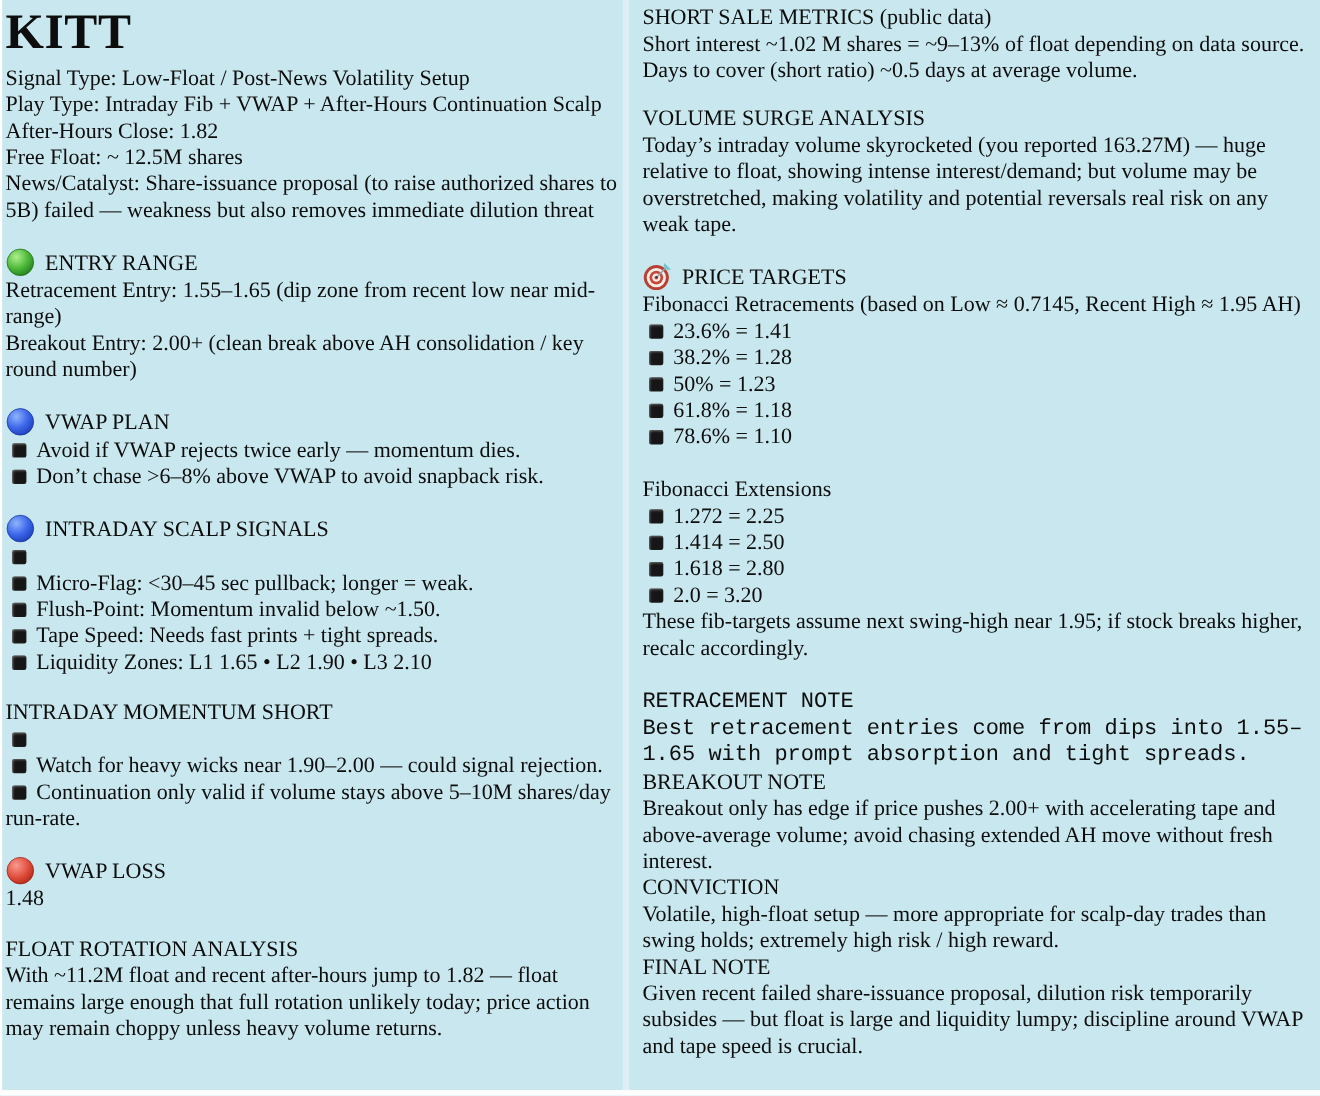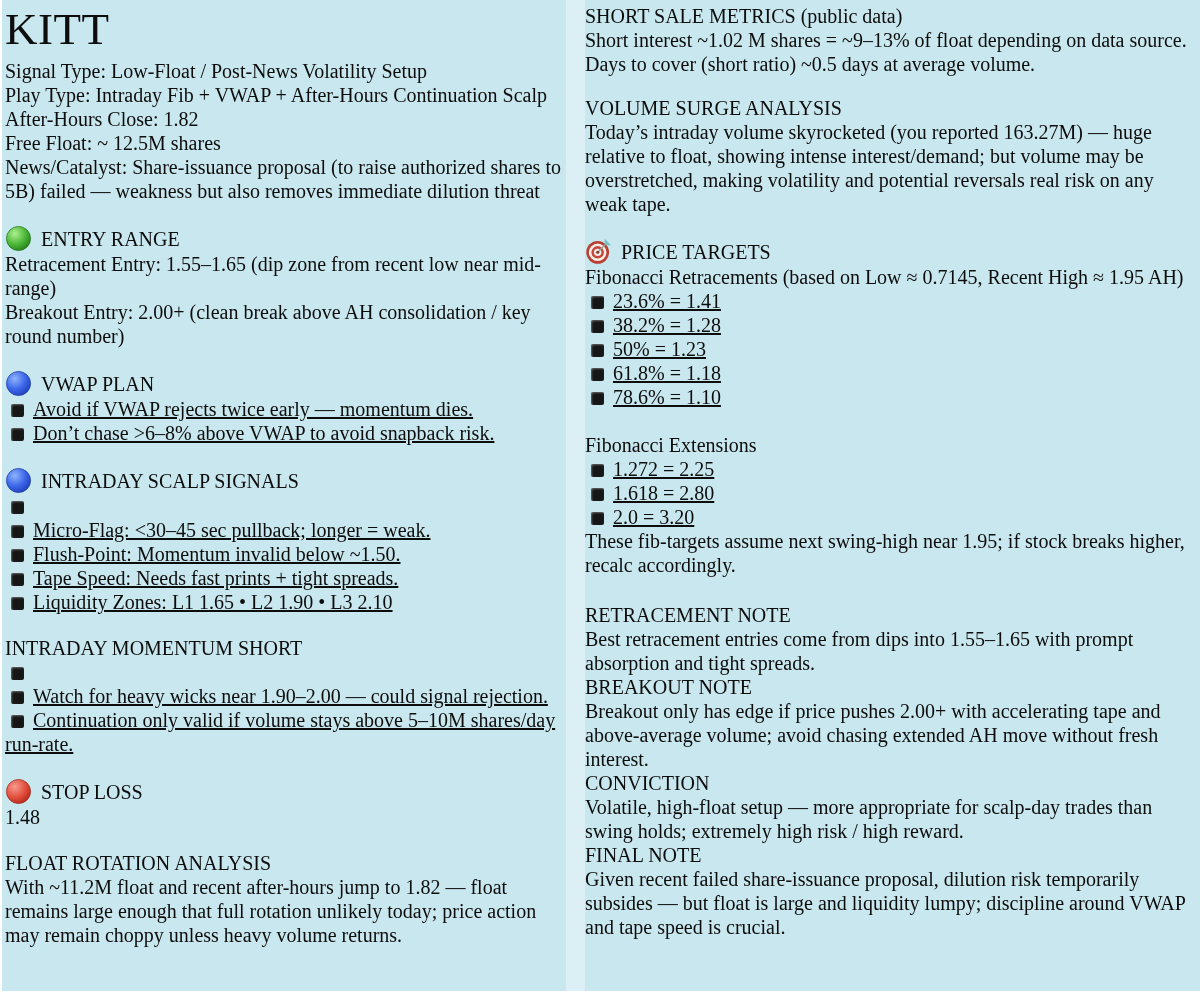--- a/index.html
+++ b/index.html
@@ -7,32 +7,32 @@
     width:1200px; height:996px; background:#ffffff;
     font-family:"Liberation Serif","DejaVu Serif",serif;
     color:#0d0d0d; overflow:hidden;
   }
   .page {
     margin-left:2px; width:1198px; height:991px;
     background:#dbeff4; display:flex; overflow:hidden;
   }
   .col { background:#c9e7ee; box-sizing:border-box; }
   .col.left  { width:564px; padding:2px 0 0 3px; }
-  .col.right { flex:1; margin-left:19px; padding:4px 8px 0 0; }
+  .col.right { flex:1; margin-left:6px; padding:4px 8px 0 12px; }
   p { margin:0; font-size:20px; line-height:24px; }
-  h1 { margin:2px 0 5px 0; font-size:45px; line-height:50px; font-weight:normal; letter-spacing:0.5px; }
+  h1 { margin:2px 0 5px 0; font-size:45px; line-height:50px; font-weight:bold; letter-spacing:0.5px; }
   .sec { margin-top:22px; }
   .sec-sm { margin-top:20px; }
   .sec-ext { margin-top:24px; }
-  .sec-notes { margin-top:26px; }
+  .sec-notes { margin-top:26px;font-family:Liberation Mono, monospace; }
   .hdr { display:flex; align-items:center; gap:9px; height:27px; }
   .hdr .ttl { font-size:20px; line-height:24px; }
   .ico { width:27px; height:27px; flex:0 0 auto; }
   .ico svg { width:27px; height:27px; display:block; }
-  .bullet { text-indent:6px;text-decoration:underline; }
+  .bullet { text-indent:6px; }
   .sq {
     display:inline-block; width:13px; height:13px;
     background:#161616; border-radius:2px;
     box-shadow: inset 1px 1px 2px rgba(200,200,200,0.45);
     margin-right:9px; position:relative; top:1px;
   }
   .defs { position:absolute; width:0; height:0; overflow:hidden; }
 </style>
 </head>
 <body>
@@ -119,21 +119,21 @@
       <p class="bullet"><span class="sq"></span><span>Continuation only valid if volume stays above 5–10M shares/day run-rate.</span></p>
     </div>
 
     <div class="sec">
       <div class="hdr">
         <span class="ico">
           <svg viewBox="0 0 32 32">
               <circle cx="16" cy="16" r="14.3" fill="url(#grad-red)" stroke="#9a1e10" stroke-width="0.8"></circle>
             </svg>
         </span>
-        <span class="ttl">STOP LOSS</span>
+        <span class="ttl">VWAP LOSS</span>
       </div>
       <p>1.48</p>
     </div>
 
     <div class="sec">
       <p>FLOAT ROTATION ANALYSIS</p>
       <p>With ~11.2M float and recent after-hours jump to 1.82 — float remains large enough that full rotation unlikely today; price action may remain choppy unless heavy volume returns.</p>
     </div>
   </div>
 
@@ -170,20 +170,21 @@
       <p class="bullet"><span class="sq"></span><span>23.6% = 1.41</span></p>
       <p class="bullet"><span class="sq"></span><span>38.2% = 1.28</span></p>
       <p class="bullet"><span class="sq"></span><span>50% = 1.23</span></p>
       <p class="bullet"><span class="sq"></span><span>61.8% = 1.18</span></p>
       <p class="bullet"><span class="sq"></span><span>78.6% = 1.10</span></p>
     </div>
 
     <div class="sec-ext">
       <p>Fibonacci Extensions</p>
       <p class="bullet"><span class="sq"></span><span>1.272 = 2.25</span></p>
+      <p class="bullet"><span class="sq"></span><span>1.414 = 2.50</span></p>
       <p class="bullet"><span class="sq"></span><span>1.618 = 2.80</span></p>
       <p class="bullet"><span class="sq"></span><span>2.0 = 3.20</span></p>
       <p>These fib-targets assume next swing-high near 1.95; if stock breaks higher, recalc accordingly.</p>
     </div>
 
     <div class="sec-notes">
       <p>RETRACEMENT NOTE</p>
       <p>Best retracement entries come from dips into 1.55–1.65 with prompt absorption and tight spreads.</p>
     </div>
 

